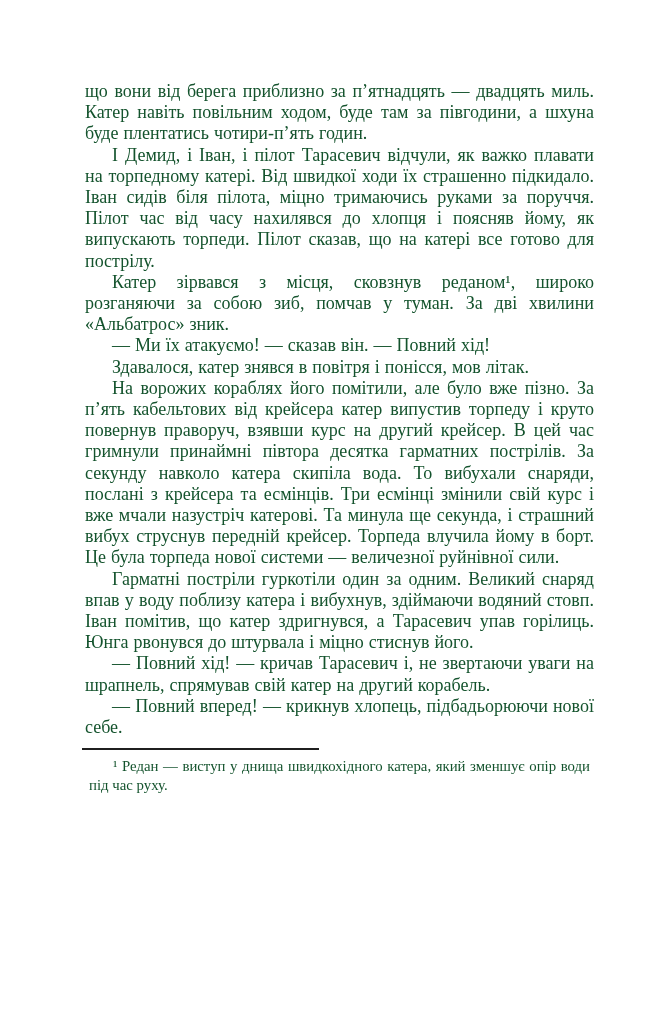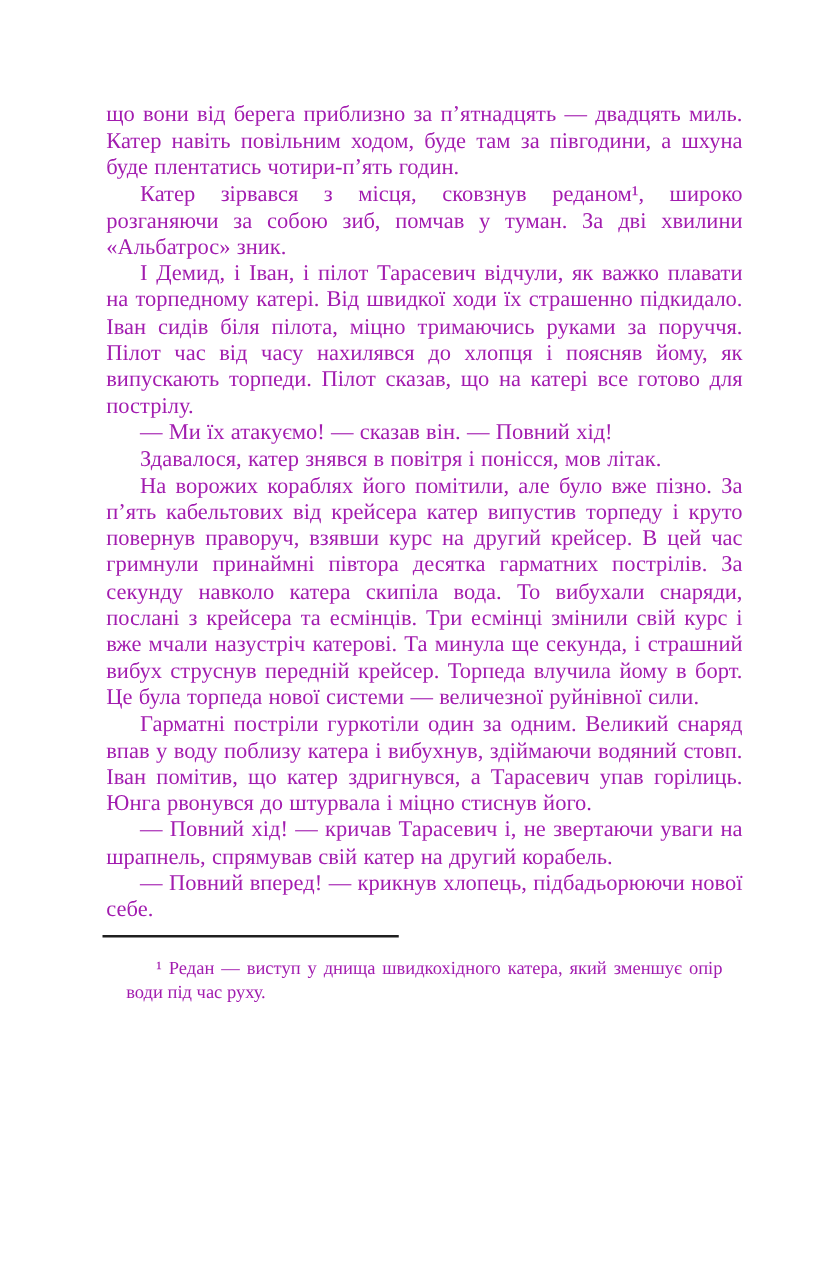--- a/index.html
+++ b/index.html
@@ -7,21 +7,21 @@
     padding: 0;
     background: #ffffff;
   }
   .page {
     position: relative;
     width: 658px;
     height: 812px;
     background: #ffffff;
     overflow: hidden;
     font-family: "Liberation Serif", "DejaVu Serif", serif;
-    color: #a21caf;
+    color: #14532d;
   }
   .text-block {
     position: absolute;
     left: 85px;
     top: 81px;
     width: 509px;
   }
   .body-text p {
     margin: 0;
     font-size: 18px;
@@ -36,43 +36,43 @@
     margin-top: 10px;
   }
   .footnote-rule {
     width: 237px;
     height: 0;
     border: none;
     border-top: 2px solid #1f1f1f;
     margin: 0 0 7px -3px;
   }
   .footnote {
-    margin: 16px;
+    margin: 4px;
     font-size: 14.8px;
     line-height: 18.8px;
     text-align: justify;
     text-indent: 24px;
   }
   .page-number {
     margin-top: 12px;
     text-align: center;
     font-size: 30px;
     line-height: 32px;
   }
 </style>
 </head>
 <body>
 
 <div class="page">
   <div class="text-block">
 
     <div class="body-text">
       <p>що вони від берега приблизно за п’ятнадцять — двадцять миль. Катер навіть повільним ходом, буде там за півгодини, а шхуна буде плентатись чотири-п’ять годин.</p>
+      <p class="indent">І Демид, і Іван, і пілот Тарасевич відчули, як важко плавати на торпедному катері. Від швидкої ходи їх страшенно підкидало. Іван сидів біля пілота, міцно тримаючись руками за поруччя. Пілот час від часу нахилявся до хлопця і поясняв йому, як випускають торпеди. Пілот сказав, що на катері все готово для пострілу.</p>
       <p class="indent">Катер зірвався з місця, сковзнув реданом¹, широко розганяючи за собою зиб, помчав у туман. За дві хвилини «Альбатрос» зник.</p>
-      <p class="indent">І Демид, і Іван, і пілот Тарасевич відчули, як важко плавати на торпедному катері. Від швидкої ходи їх страшенно підкидало. Іван сидів біля пілота, міцно тримаючись руками за поруччя. Пілот час від часу нахилявся до хлопця і поясняв йому, як випускають торпеди. Пілот сказав, що на катері все готово для пострілу.</p>
       <p class="indent">— Ми їх атакуємо! — сказав він. — Повний хід!</p>
       <p class="indent">Здавалося, катер знявся в повітря і понісся, мов літак.</p>
       <p class="indent">На ворожих кораблях його помітили, але було вже пізно. За п’ять кабельтових від крейсера катер випустив торпеду і круто повернув праворуч, взявши курс на другий крейсер. В цей час гримнули принаймні півтора десятка гарматних пострілів. За секунду навколо катера скипіла вода. То вибухали снаряди, послані з крейсера та есмінців. Три есмінці змінили свій курс і вже мчали назустріч катерові. Та минула ще секунда, і страшний вибух струснув передній крейсер. Торпеда влучила йому в борт. Це була торпеда нової системи — величезної руйнівної сили.</p>
       <p class="indent">Гарматні постріли гуркотіли один за одним. Великий снаряд впав у воду поблизу катера і вибухнув, здіймаючи водяний стовп. Іван помітив, що катер здригнувся, а Тарасевич упав горілиць. Юнга рвонувся до штурвала і міцно стиснув його.</p>
       <p class="indent">— Повний хід! — кричав Тарасевич і, не звертаючи уваги на шрапнель, спрямував свій катер на другий корабель.</p>
       <p class="indent">— Повний вперед! — крикнув хлопець, підбадьорюючи нової себе.</p>
     </div>
 
     <div class="footnote-block">
       <div class="footnote-rule"></div>

